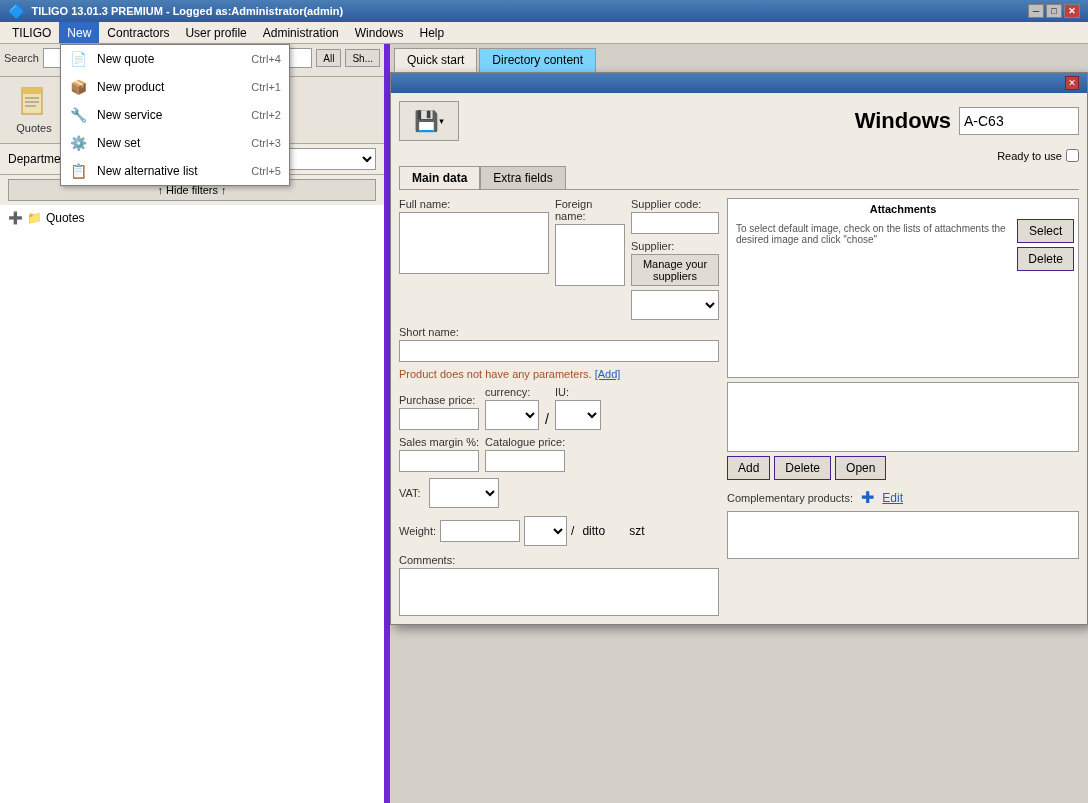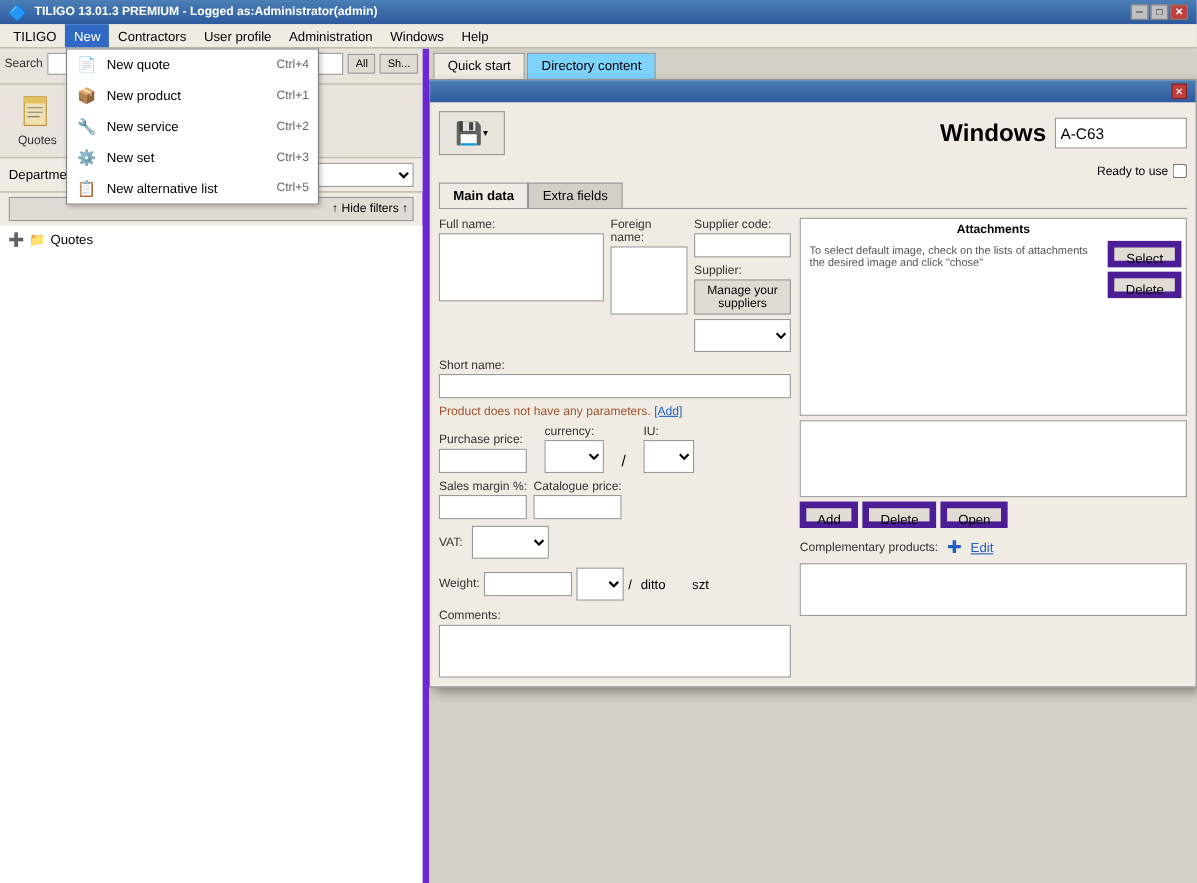--- a/index.html
+++ b/index.html
@@ -160,21 +160,21 @@
       font-size: 12px;
     }
 
     
     .hide-filters-btn {
       margin: 4px 8px;
       padding: 4px;
       border: 1px solid #999;
       background: #e0dcd4;
       cursor: pointer;
-      text-align: right;
+      text-align: center;
       font-size: 11px;
     }
 
     
     .tree-view {
       flex: 1;
       padding: 4px;
       background: white;
       overflow: auto;
     }
@@ -326,21 +326,21 @@
       border: 1px solid #999;
       background: white;
       padding: 4px;
       display: flex;
       flex-direction: column;
     }
     .attachments-title { font-size: 11px; text-align: center; margin-bottom: 4px; font-weight: bold; }
 
     .btn {
       padding: 3px 10px;
-      border: 6px solid #4c1d95;
+      border: 1px solid #4c1d95;
       background: #e0dcd4;
       cursor: pointer;
       font-size: 12px;
       height: 24px;
     }
 
     .two-col { display: flex; gap: 8px; }
     .left-col { flex: 0 0 320px; }
     .right-col { flex: 1; }
 
@@ -603,21 +603,21 @@
             <div class="form-field" style="margin-bottom:6px;">
               <label class="form-label">Short name:</label>
               <input class="form-input" type="text" style="width: 100%;">
             </div>
 
             <div style="margin-bottom:6px;font-size:11px;">
               <span style="color:#a0522d;">Product does not have any parameters.</span>
               <span style="color:#2060c0;cursor:pointer;text-decoration:underline;">[Add]</span>
             </div>
 
-            <div style="display:flex;align-items:flex-end;gap:16px;margin-bottom:6px;">
+            <div style="display:flex;align-items:flex-end;gap:6px;margin-bottom:6px;">
               <div class="form-field">
                 <label class="form-label">Purchase price:</label>
                 <input class="form-input" type="text" style="width: 80px;">
               </div>
               <div class="form-field">
                 <label class="form-label">currency:</label>
                 <select class="form-select">
                   <option>PLN</option>
                 </select>
               </div>

